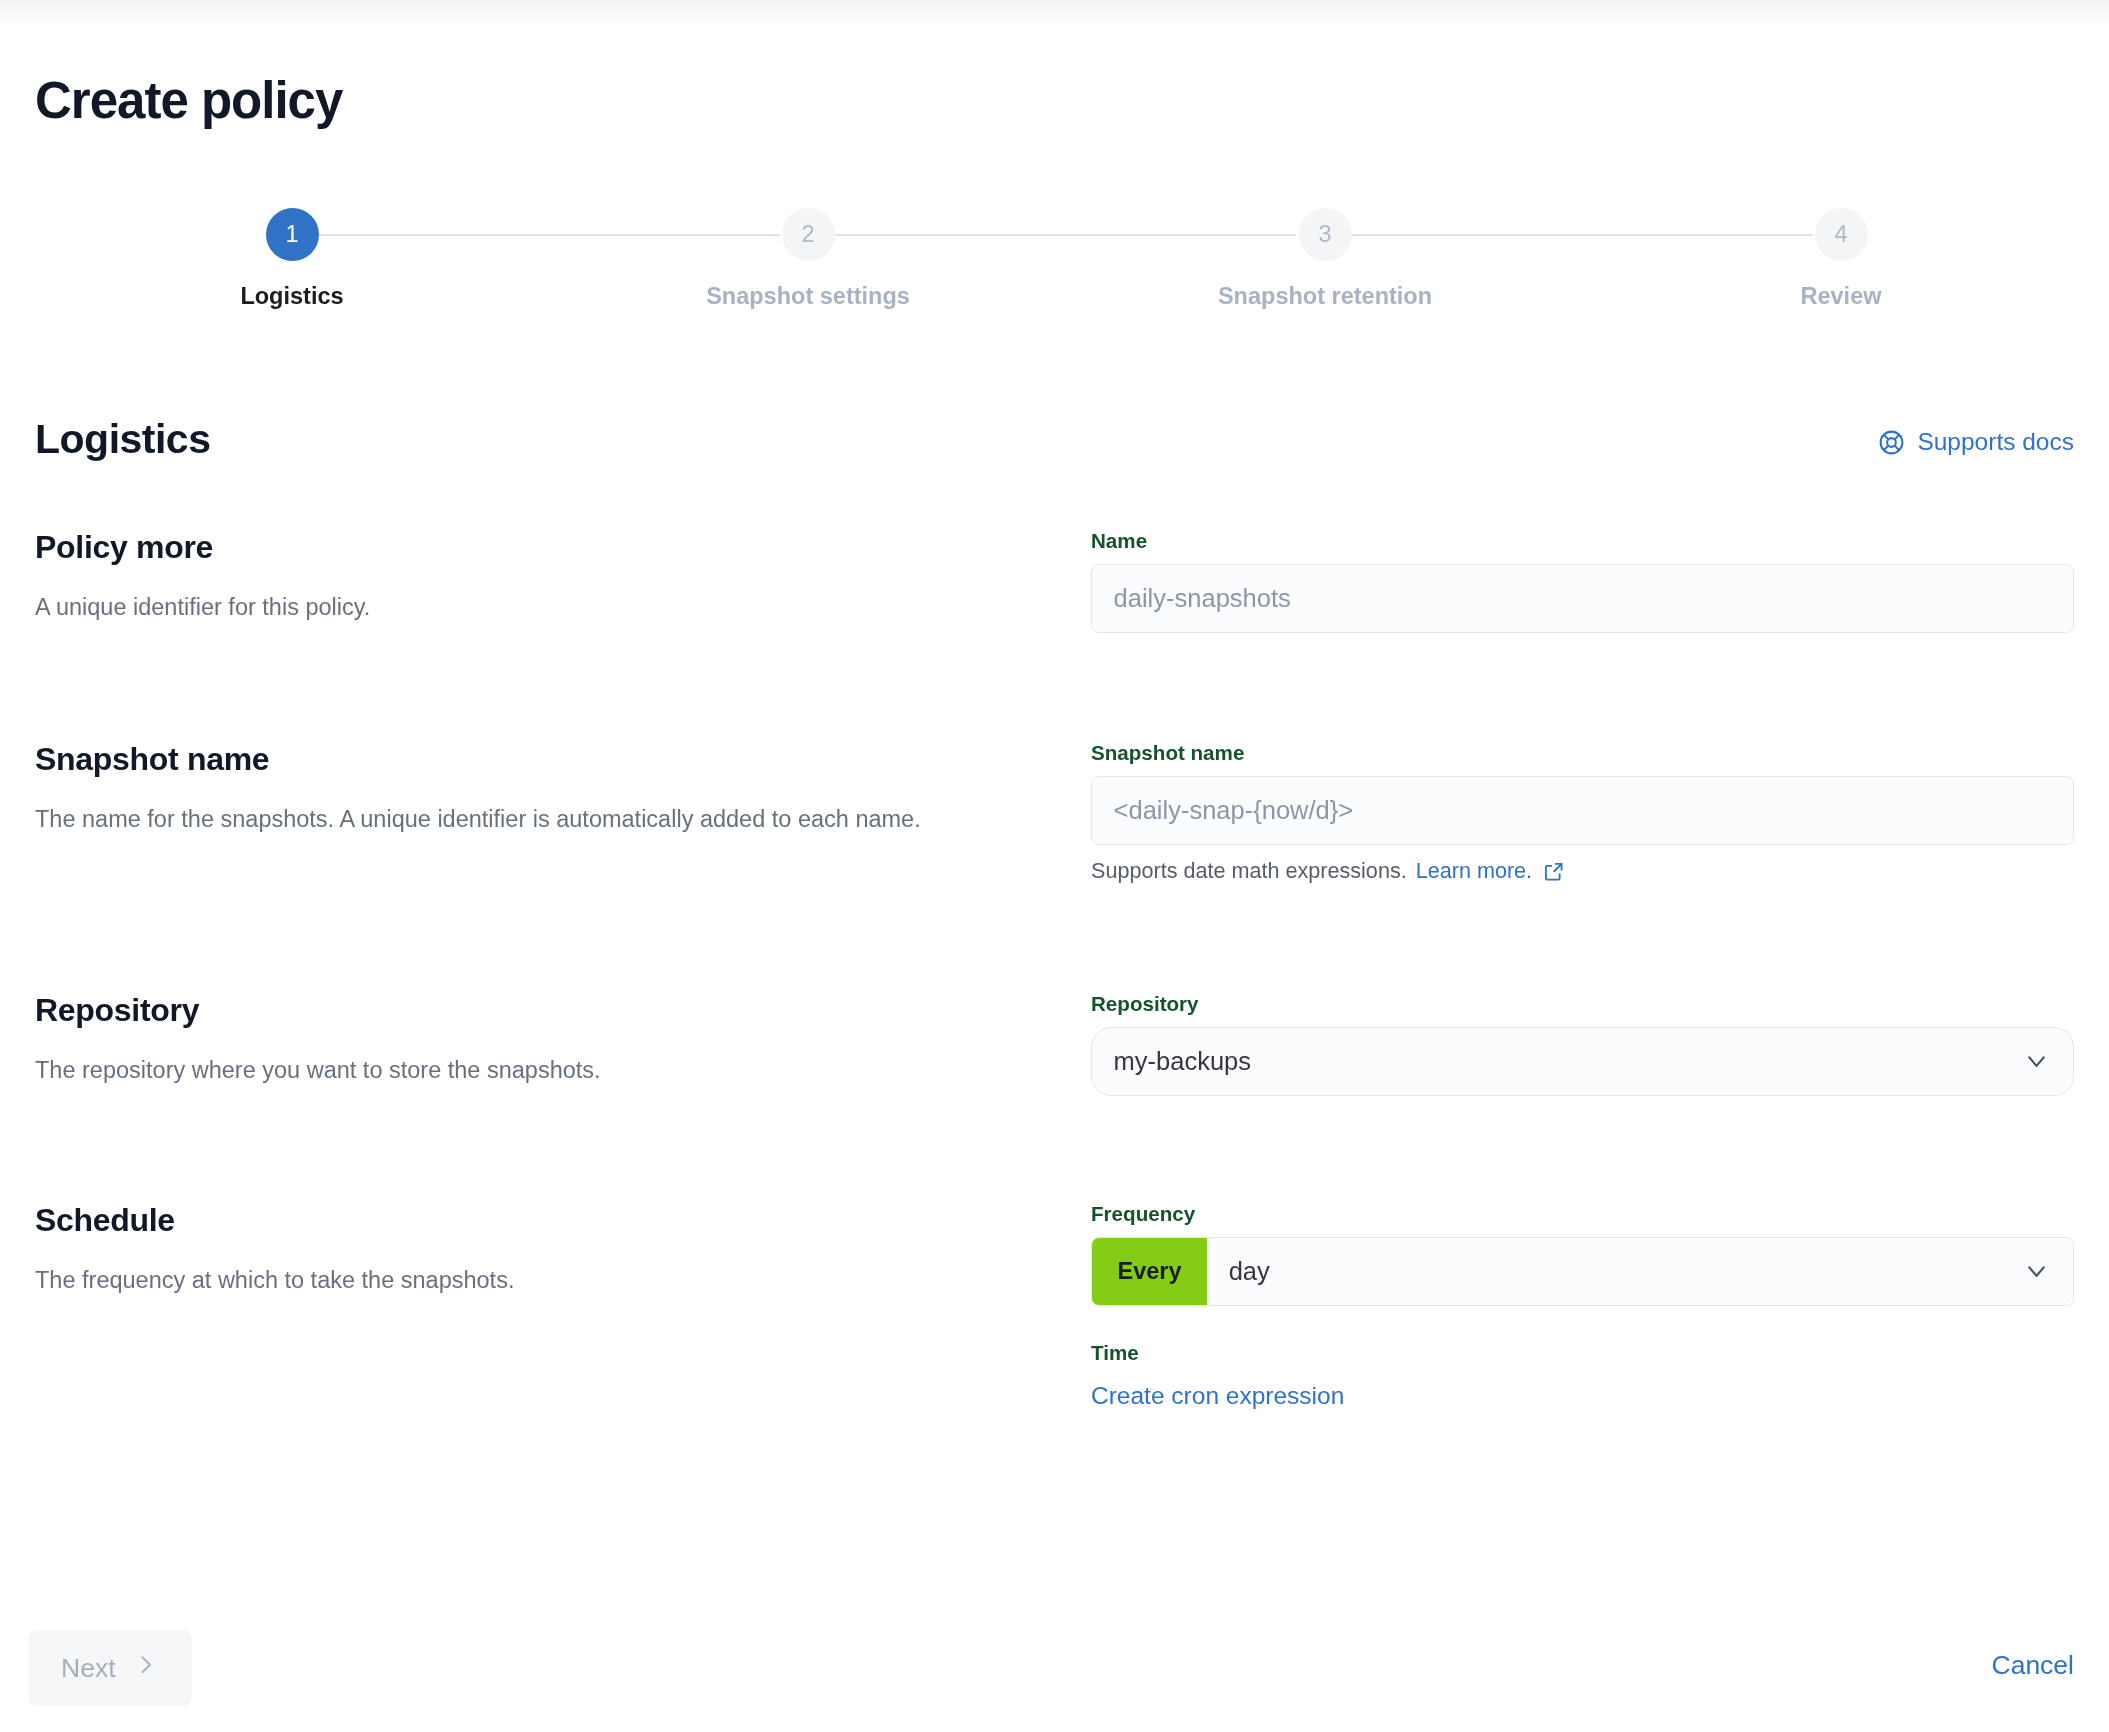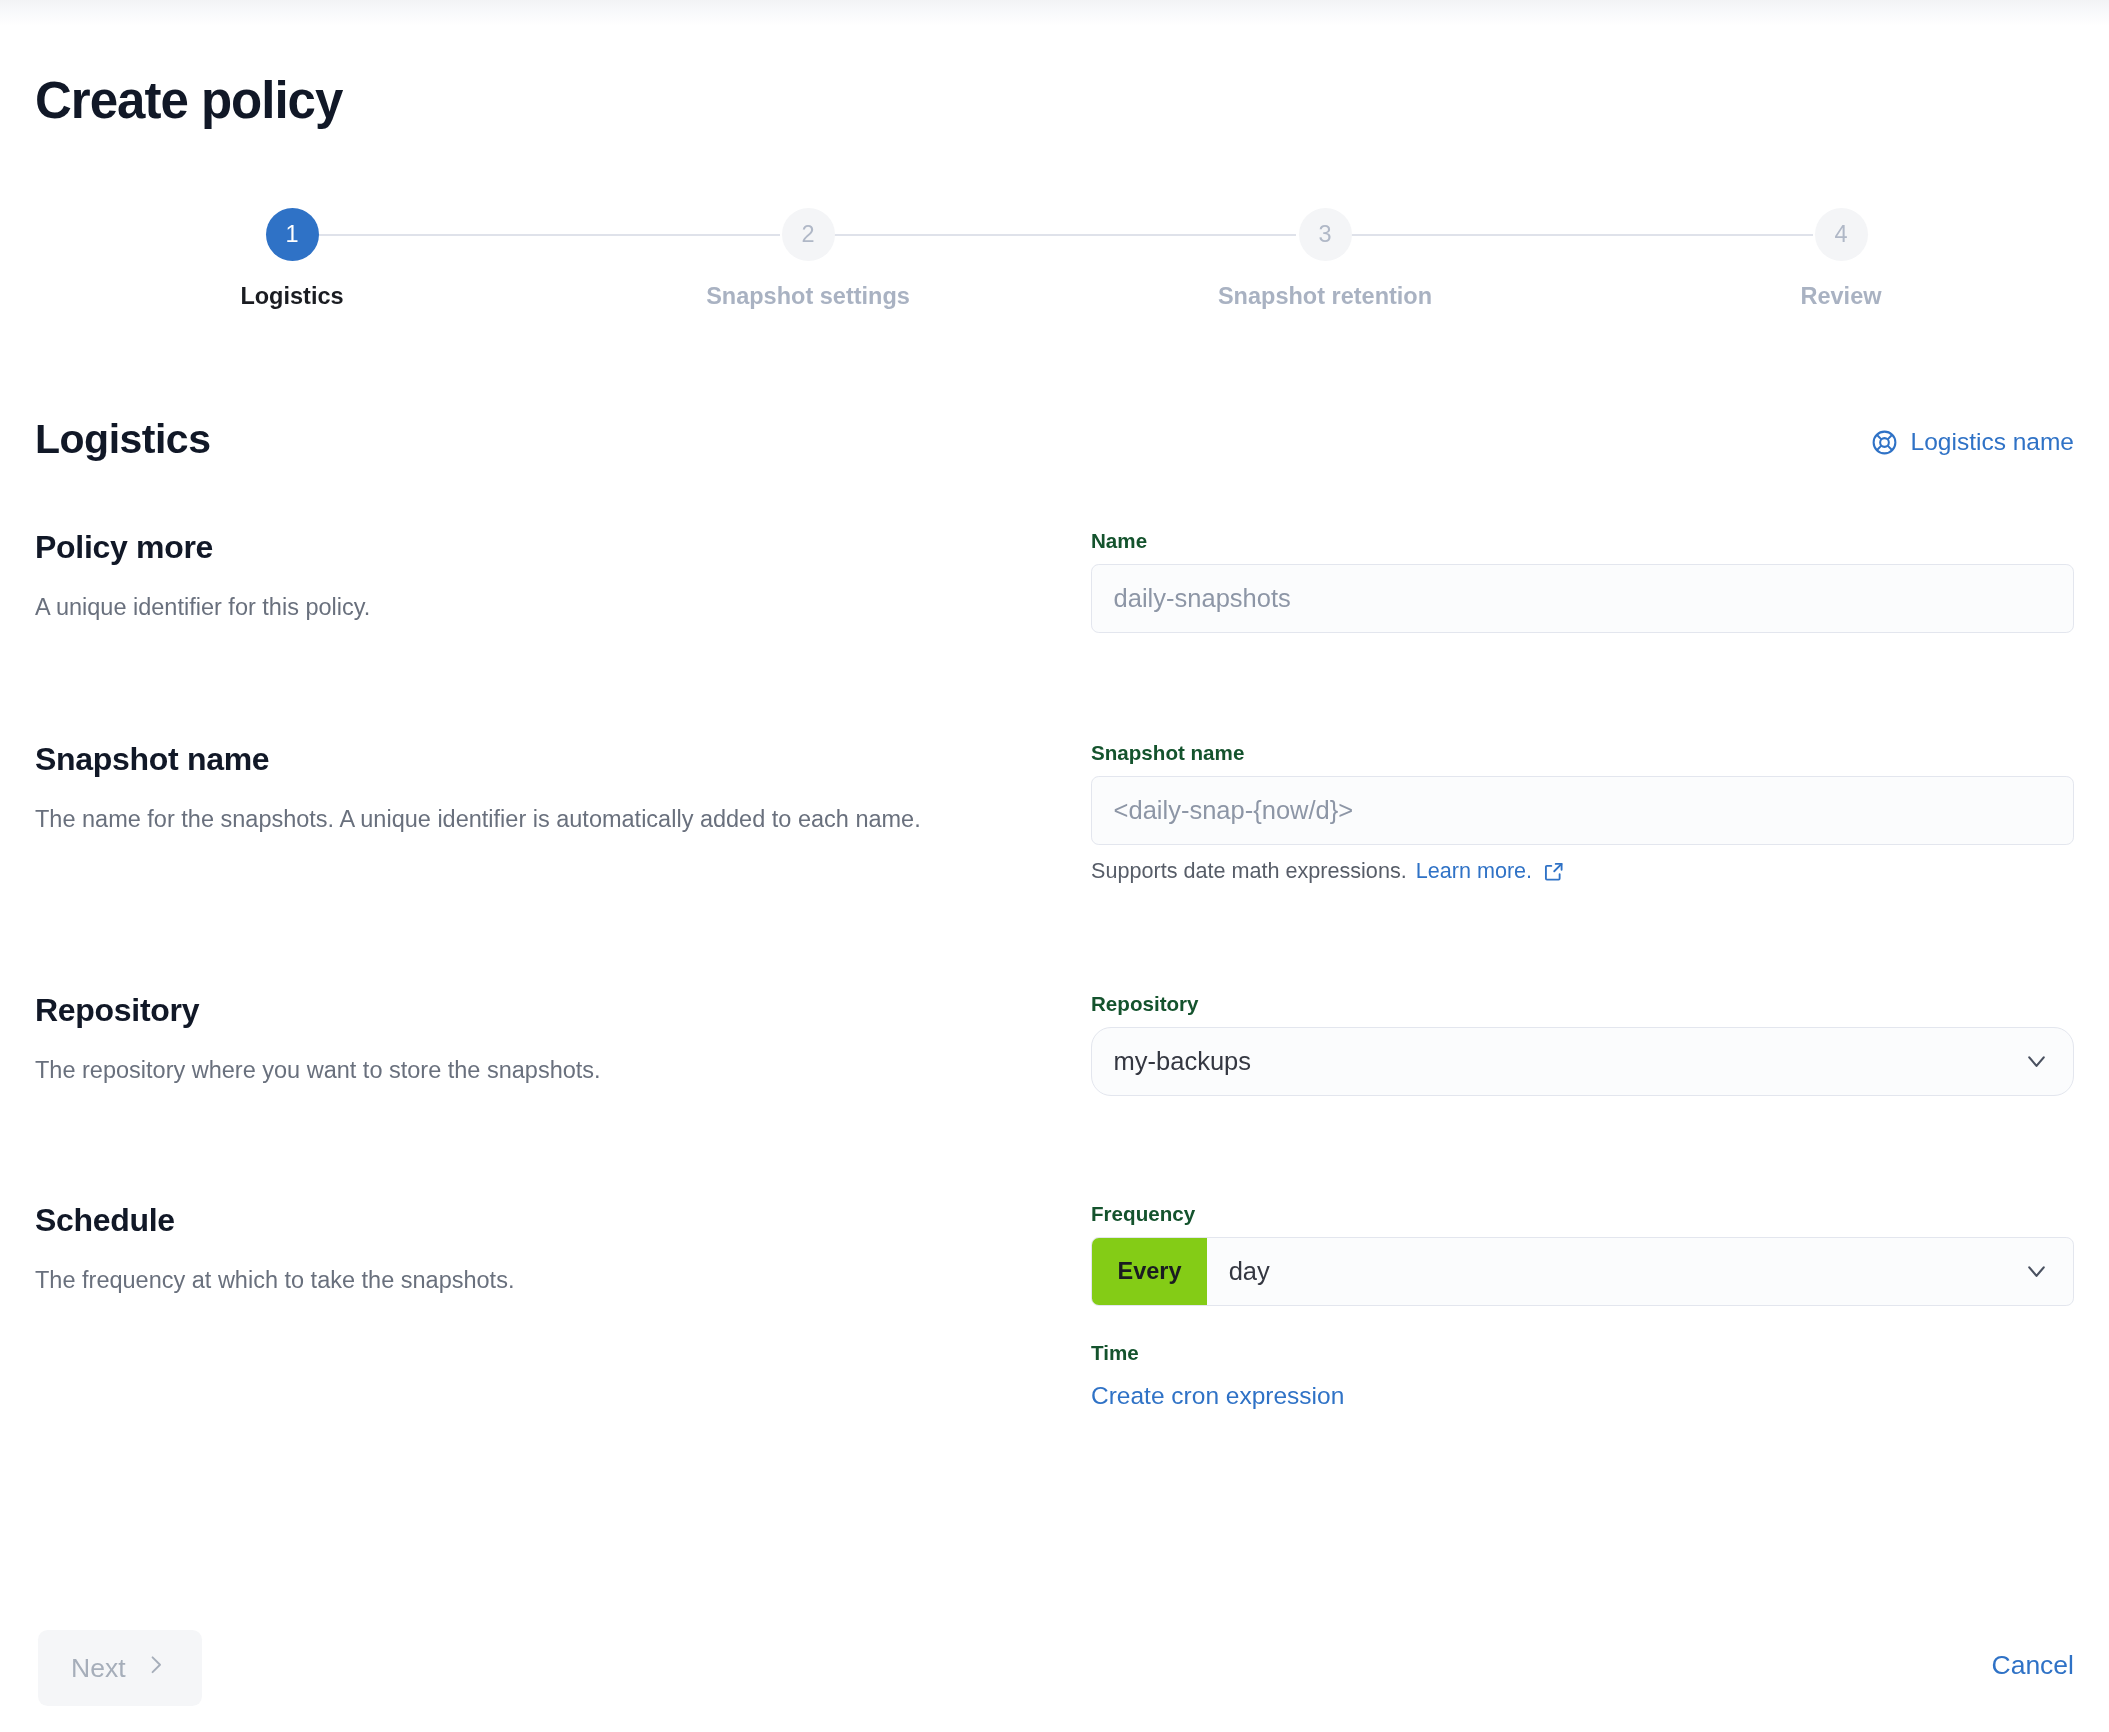--- a/index.html
+++ b/index.html
@@ -219,21 +219,21 @@
     margin-top: 6px;
     font-size: 24.5px;
     color: #2f72c6;
     cursor: pointer;
     display: inline-block;
   }
 
   
   .footer {
     position: absolute;
-    left: 38px; right: 35px;
+    left: 28px; right: 35px;
     top: 1630px;
     height: 78px;
   }
   .next-btn {
     position: absolute;
     left: 0; top: 0;
     height: 76px;
     padding: 0 33px;
     background: #f5f6f8;
     border: none;
@@ -293,21 +293,21 @@
       <span>
         <svg width="29" height="29" viewBox="0 0 24 24" fill="none" stroke="#2f72c6" stroke-width="1.7">
           <circle cx="12" cy="12" r="9"></circle>
           <circle cx="12" cy="12" r="3.6"></circle>
           <line x1="5.6" y1="5.6" x2="9.4" y2="9.4"></line>
           <line x1="14.6" y1="14.6" x2="18.4" y2="18.4"></line>
           <line x1="18.4" y1="5.6" x2="14.6" y2="9.4"></line>
           <line x1="9.4" y1="14.6" x2="5.6" y2="18.4"></line>
         </svg>
       </span>
-      <span>Logistics name</span>
+      <span>Supports docs</span>
     </a>
   </div>
 
   <div class="row" style="top:529px;">
     <div class="left">
       <h3>Policy more</h3>
       <p class="desc">A unique identifier for this policy.</p>
     </div>
     <div class="right">
       <label class="field-label">Name</label>

